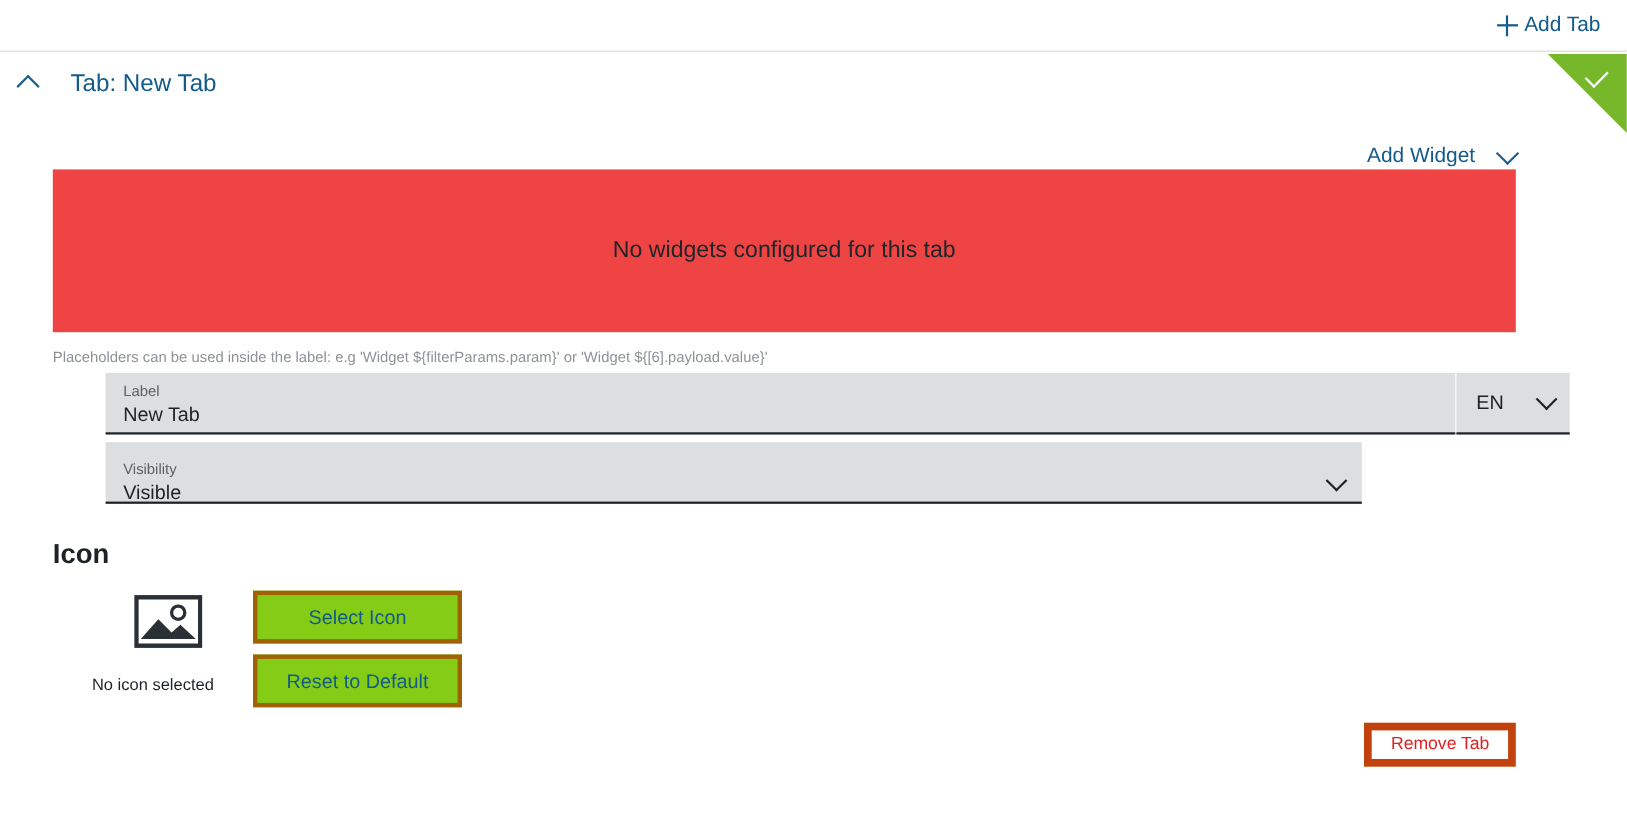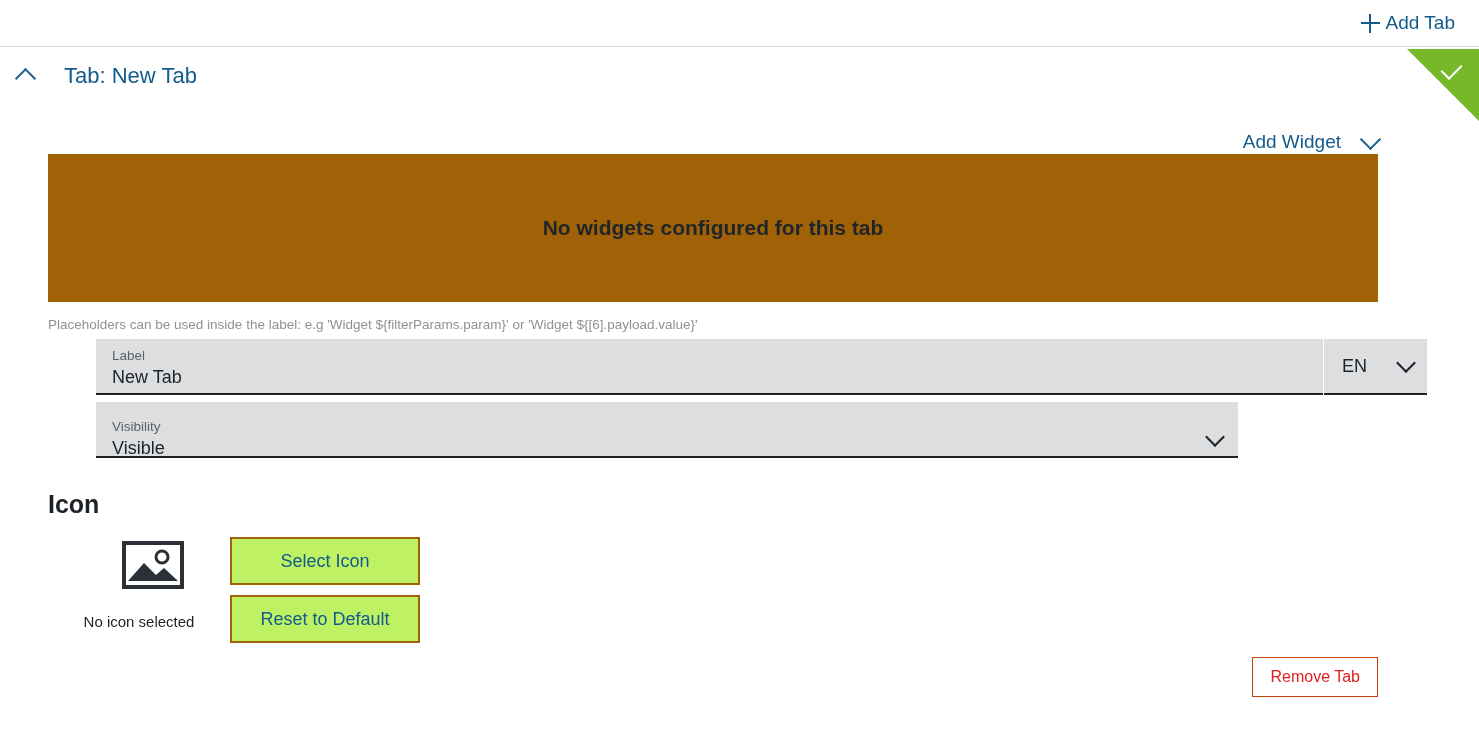--- a/index.html
+++ b/index.html
@@ -138,26 +138,25 @@
     border-bottom: 2px solid #1b5f8c;
     transform: rotate(45deg);
     margin-bottom: 6px;
   }
 
   
   .widgets-panel {
     margin: 11px 0 0 48px;
     width: 1330px;
     height: 148px;
-    background: #a16207;
+    background: #ef4444;
     display: flex;
     align-items: center;
     justify-content: center;
     box-sizing: border-box;
-    font-weight: bold;
   }
   .widgets-empty-text {
     font-size: 21px;
     color: #20252a;
   }
 
   
   .hint {
     margin: 15px 0 0 48px;
     font-size: 13.5px;
@@ -252,40 +251,40 @@
     color: #1d2227;
   }
   .icon-buttons {
     display: flex;
     flex-direction: column;
     gap: 10px;
   }
   .outline-btn {
     width: 190px;
     height: 48px;
-    background: #bef264;
-    border: 2px solid #a16207;
+    background: #84cc16;
+    border: 4px solid #a16207;
     color: #125b8a;
     font-size: 18px;
     font-family: inherit;
     cursor: pointer;
   }
 
   
   .remove-row {
     display: flex;
     justify-content: flex-end;
     padding-right: 101px;
     margin-top: 14px;
   }
   .danger-btn {
     height: 40px;
     padding: 0 17px;
     background: #ffffff;
-    border: 1px solid #c2410c;
+    border: 7px solid #c2410c;
     color: #e02020;
     font-size: 16px;
     font-family: inherit;
     cursor: pointer;
   }
 
   .bottom-rule {
     position: absolute;
     left: 24px;
     right: 24px;

